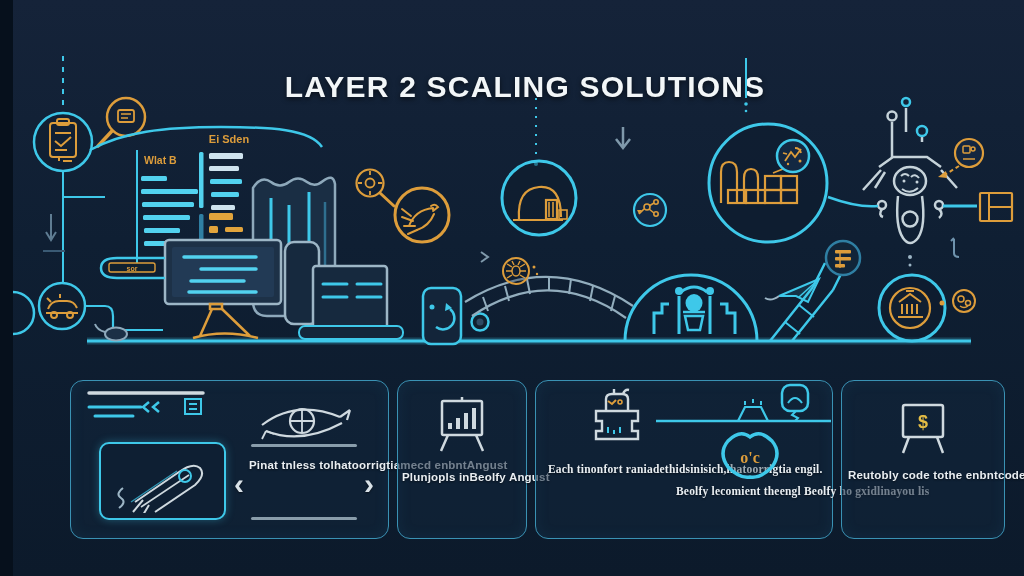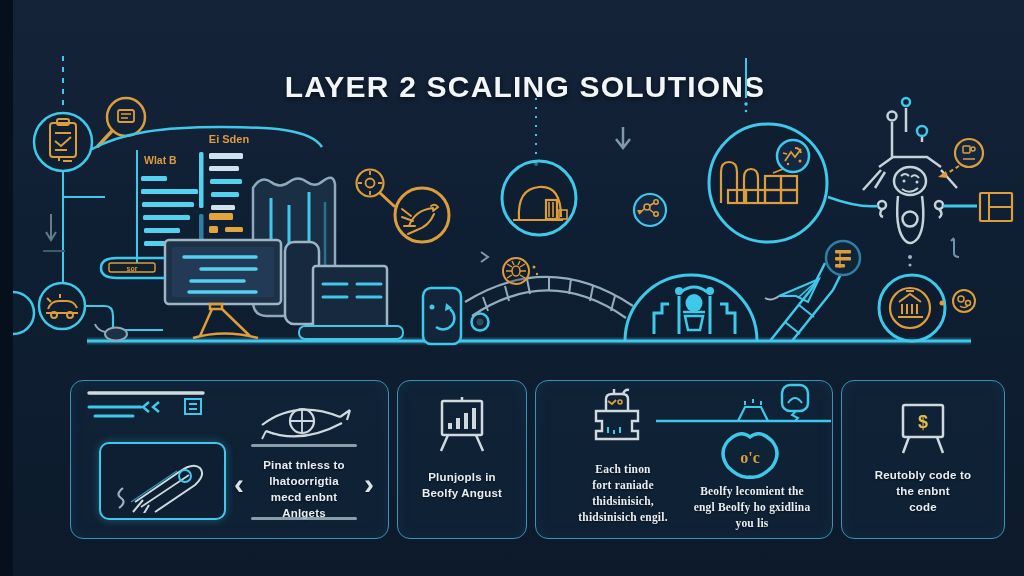--- a/index.html
+++ b/index.html
@@ -9,21 +9,21 @@
   .title{position:absolute;top:50px;left:0;width:100%;text-align:center;
     color:#f2f6f8;font-size:30px;font-weight:800;letter-spacing:1.2px;
     text-shadow:0 2px 5px rgba(0,0,0,.6);}
   .illu{position:absolute;left:0;top:0;}
   .card{position:absolute;top:380px;height:157px;border:1.6px solid #3a92b4;
     border-radius:13px;background:rgba(18,38,60,.55);
     box-shadow:inset 0 0 14px rgba(30,90,130,.18);}
   .tline{height:16px;line-height:16px;font-size:11.5px;font-weight:700;color:#e9eef2;
     letter-spacing:.2px;white-space:nowrap;text-align:center;
     text-shadow:0 1px 2px rgba(0,0,0,.55);}
-  .tcol{position:absolute;display:flex;flex-direction:column;align-items:center;}
+  .tcol{position:absolute;display:flex;flex-direction:row;align-items:center;}
   .hline{position:absolute;height:3px;background:#9fb3c0;border-radius:2px;opacity:.85;}
   .chev{position:absolute;color:#d9e2e8;font-size:30px;font-weight:700;line-height:30px;
     text-shadow:0 1px 2px rgba(0,0,0,.5);cursor:pointer;}
   .rocketbox{position:absolute;left:28px;top:61px;width:123px;height:74px;
     border:2.5px solid #3ec8e9;border-radius:10px;background:#0e1f33;
     box-shadow:0 0 8px rgba(62,200,233,.35);}
   svg{display:block;}
 </style>
 </head>
 <body>
@@ -348,21 +348,21 @@
     <circle cx="46" cy="24" r="12"></circle>
     <path d="M46 12 V36 M34 24 H58" stroke-width="1.8"></path>
     <path d="M10 34 l-4 8 M10 34 l8 3" stroke-width="1.8"></path>
   </svg>
 
   <div class="hline" style="left:180px;top:63px;width:106px;"></div>
   <div class="tcol" style="left:178px;top:76px;width:110px;">
     <div class="tline">Pinat tnless to</div>
     <div class="tline">lhatoorrigtia</div>
     <div class="tline">mecd enbnt</div>
-    <div class="tline">Anlgets</div>
+    <div class="tline">Angust</div>
   </div>
   <div class="hline" style="left:180px;top:136px;width:106px;"></div>
   <div class="chev" style="left:163px;top:88px;">‹</div>
   <div class="chev" style="left:293px;top:88px;">›</div>
 </div>
 
 <div class="card" style="left:384px;width:128px;">
   <svg style="position:absolute;left:40px;top:14px;" width="48" height="60" viewBox="0 0 48 60" fill="none" stroke="#cfd9df" stroke-width="2.5">
     <path d="M24 2 V6"></path>
     <rect x="4" y="6" width="40" height="34" rx="1.5"></rect>
@@ -381,21 +381,21 @@
     <path d="M28 7 V2 M37 7 q2 -5 6 -4"></path>
     <path d="M10 24 h42 v10 h-6 v10 h6 v8 h-42 v-8 h6 v-10 h-6 z"></path>
     <path d="M22 14 l4 3 l4 -4" stroke="#dd9d3b" stroke-width="2"></path>
     <circle cx="34" cy="15" r="2" stroke="#dd9d3b" stroke-width="1.6"></circle>
     <path d="M22 40 v6 M28 43 v4 M34 40 v6" stroke="#3ec8e9" stroke-width="2"></path>
   </svg>
   <div class="tcol" style="left:12px;top:80px;width:150px;">
     <div class="tline">Each tinon</div>
     <div class="tline">fort raniade</div>
     <div class="tline">thidsinisich,</div>
-    <div class="tline">thidsinisich engil.</div>
+    <div class="tline">lhatoorrigtia engil.</div>
   </div>
 
   <svg style="position:absolute;left:110px;top:0;" width="190" height="70" viewBox="0 0 190 70" fill="none" stroke="#3ec8e9">
     <path d="M10 40 H185" stroke-width="2.5"></path>
     <path d="M92 40 l7 -14 h16 l7 14" stroke-width="2.2"></path>
     <path d="M99 24 v-4 M107 22 v-4 M115 24 v-4" stroke-width="2"></path>
     <rect x="136" y="4" width="26" height="26" rx="8" stroke-width="2.5"></rect>
     <path d="M142 22 q7 -10 14 0" stroke-width="2"></path>
     <path d="M150 30 l-4 4 l6 3 l-3 3" stroke-width="2"></path>
   </svg>

